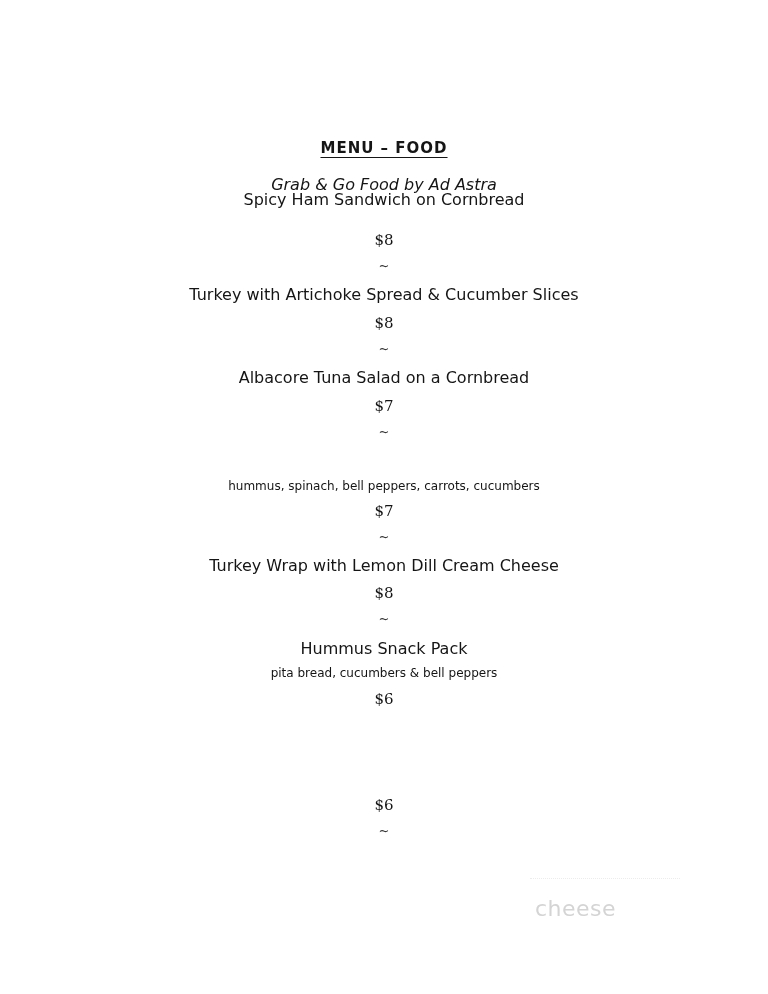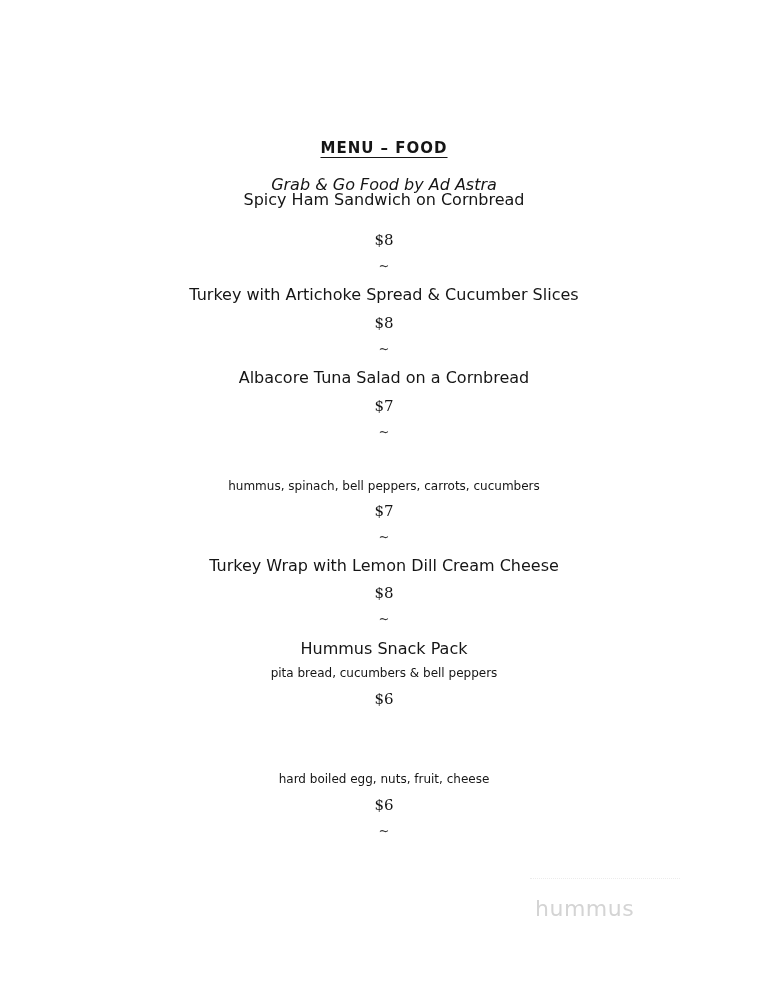--- a/index.html
+++ b/index.html
@@ -43,19 +43,18 @@
   <div class="line sep" style="top:529px;">~</div>
 
   <div class="line item" style="top:556px;">Turkey Wrap with Lemon Dill Cream Cheese</div>
   <div class="line price" style="top:584px;">$8</div>
   <div class="line sep" style="top:611px;">~</div>
 
   <div class="line item" style="top:639px;">Hummus Snack Pack</div>
   <div class="line desc" style="top:666px;">pita bread, cucumbers &amp; bell peppers</div>
   <div class="line price" style="top:690px;">$6</div>
 
-  <div class="line desc" style="top:772px;">hard boiled egg, nuts, fruit, cheese</div>
   <div class="line price" style="top:796px;">$6</div>
   <div class="line sep" style="top:823px;">~</div>
 
   <div class="watermark-top"></div>
-  <div class="watermark">hummus</div>
+  <div class="watermark">cheese</div>
 </div>
 
 </body></html>

